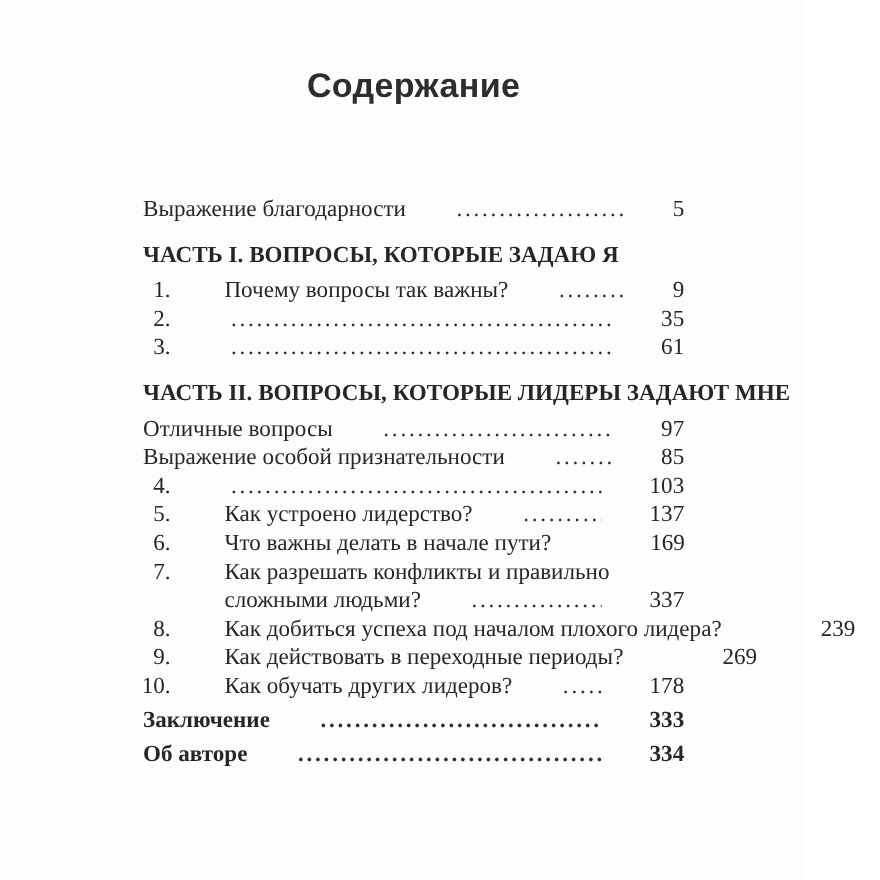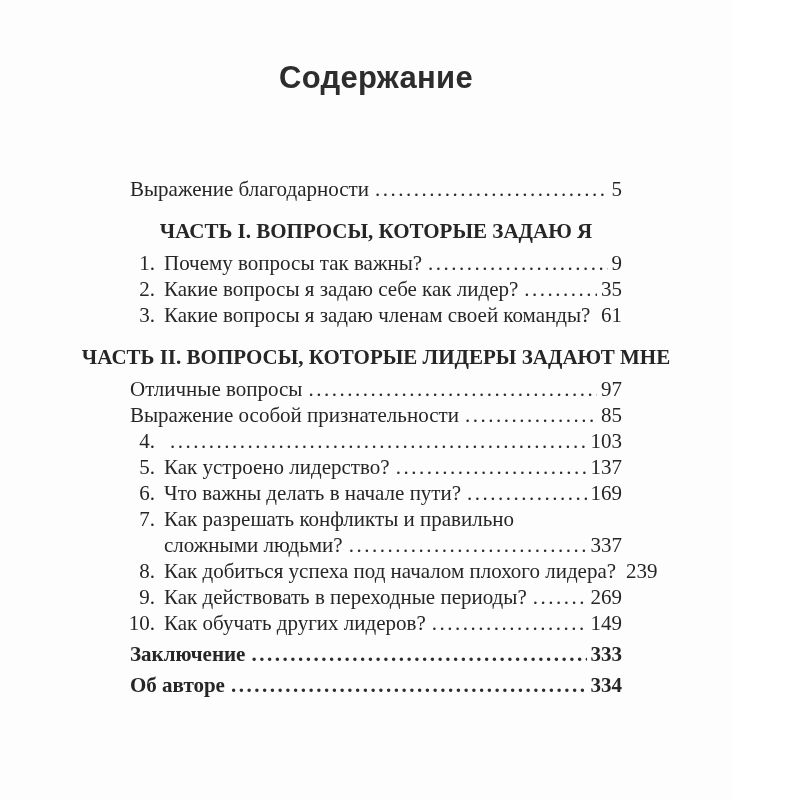--- a/index.html
+++ b/index.html
@@ -26,27 +26,27 @@
     margin: 8px 0 78px 0;
     letter-spacing: 0.3px;
   }
   .section {
     display: flex;
     font-size: 21px;
     line-height: 26px;
     font-weight: 700;
     margin: 16px 0 6px 0;
     white-space: nowrap;
-    justify-content: center;
   }
   .row {
     display: flex;
     align-items: baseline;
     font-size: 21px;
     line-height: 26px;
+    gap: 40px;
   }
   .row.gap { margin-top: 5px; font-weight: bold; }
   .num {
     flex: none;
     width: 34px;
     margin-left: -9px;
     padding-right: 9px;
     text-align: right;
     white-space: nowrap;
   }
@@ -86,27 +86,25 @@
         <span>ЧАСТЬ I. ВОПРОСЫ, КОТОРЫЕ ЗАДАЮ Я</span>
       </div>
       <div class="row">
         <span class="num">1.</span>
         <span class="text">Почему вопросы так важны?</span>
         <span class="leader">............................................................................................................................................</span>
         <span class="pg">9</span>
       </div>
       <div class="row">
         <span class="num">2.</span>
-        <span class="text">Какие вопросы я задаю себе как лидер?</span>
         <span class="leader">............................................................................................................................................</span>
         <span class="pg">35</span>
       </div>
       <div class="row">
         <span class="num">3.</span>
-        <span class="text">Какие вопросы я задаю членам своей команды?</span>
         <span class="leader">............................................................................................................................................</span>
         <span class="pg">61</span>
       </div>
       <div class="section">
         <span>ЧАСТЬ II. ВОПРОСЫ, КОТОРЫЕ ЛИДЕРЫ ЗАДАЮТ МНЕ</span>
       </div>
       <div class="row">
         <span class="text">Отличные вопросы</span>
         <span class="leader">............................................................................................................................................</span>
         <span class="pg">97</span>
@@ -152,21 +150,21 @@
       <div class="row">
         <span class="num">9.</span>
         <span class="text">Как действовать в переходные периоды?</span>
         <span class="leader">............................................................................................................................................</span>
         <span class="pg">269</span>
       </div>
       <div class="row">
         <span class="num">10.</span>
         <span class="text">Как обучать других лидеров?</span>
         <span class="leader">............................................................................................................................................</span>
-        <span class="pg">149</span>
+        <span class="pg">178</span>
       </div>
       <div class="row gap">
         <span class="text">Заключение</span>
         <span class="leader">............................................................................................................................................</span>
         <span class="pg">333</span>
       </div>
       <div class="row gap">
         <span class="text">Об авторе</span>
         <span class="leader">............................................................................................................................................</span>
         <span class="pg">334</span>

